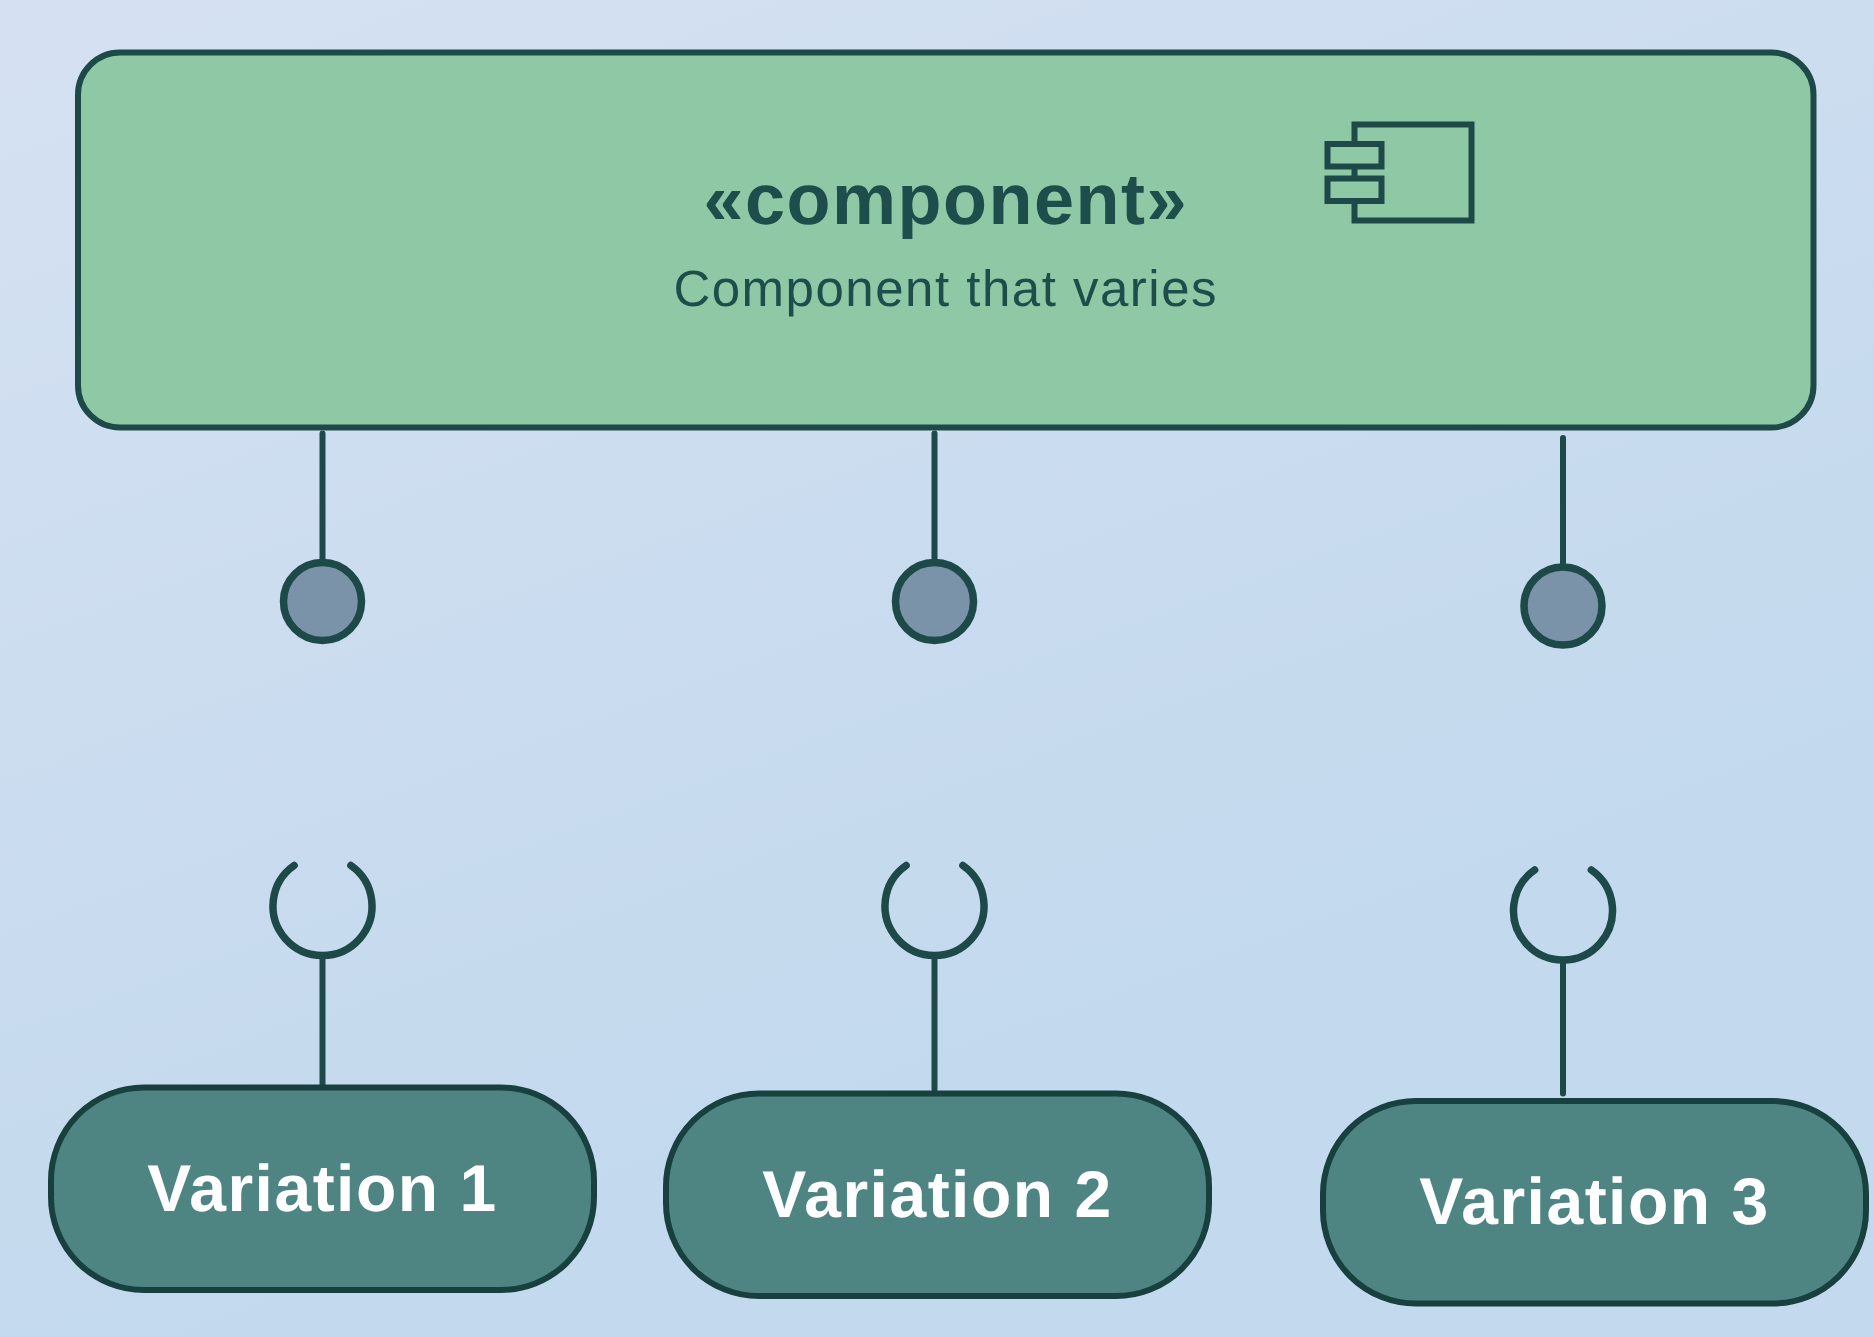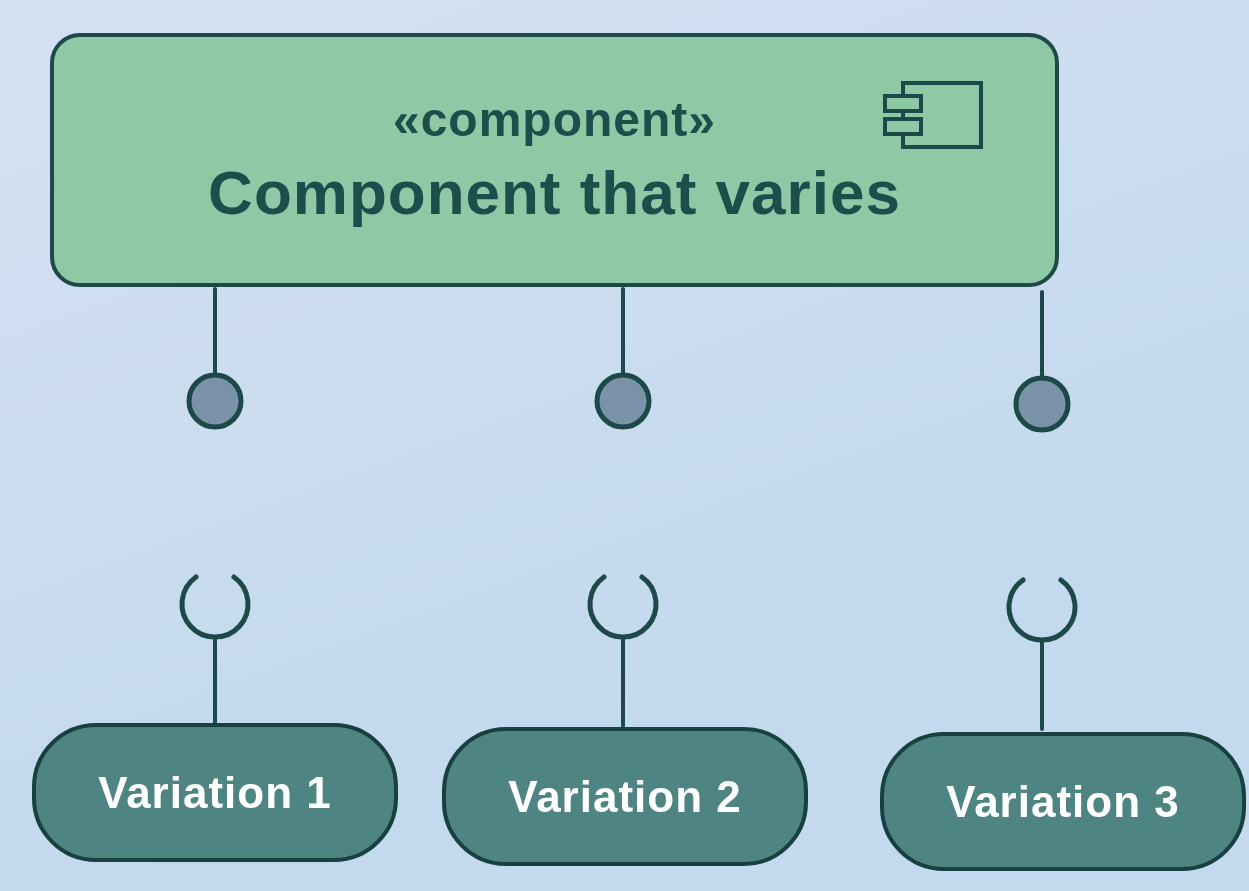--- a/index.html
+++ b/index.html
@@ -22,42 +22,42 @@
   .canvas{
     position:relative;
     width:1249px;
     height:891px;
     overflow:hidden;
     background:linear-gradient(160deg, var(--background-top) 0%, var(--background-bottom) 70%);
   }
   .component-box{
     position:absolute;
     left:50px; top:33px;
-    width:1009px; height:254px;
+    width:1161px; height:254px;
     box-sizing:border-box;
     background:var(--component-fill);
     border:4px solid var(--component-border);
     border-radius:30px;
     display:flex;
     flex-direction:column;
     justify-content:center;
     align-items:center;
     text-align:center;
     color:var(--component-text);
   }
   .component-stereotype{
     font-size:48px;
     font-weight:700;
     line-height:1.0;
     letter-spacing:1px;
     margin-bottom:18px;
   }
   .component-name{
-    font-size:62px;
-    font-weight:700;
+    font-size:34px;
+    font-weight:400;
     line-height:1.0;
     letter-spacing:1px;
   }
   .component-icon{
     position:absolute;
     left:827px; top:42px;
     width:105px; height:75px;
     pointer-events:none;
   }
   .component-icon .icon-outline{

